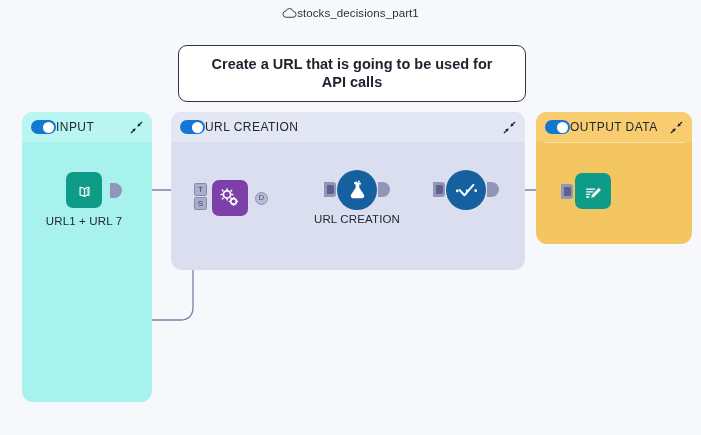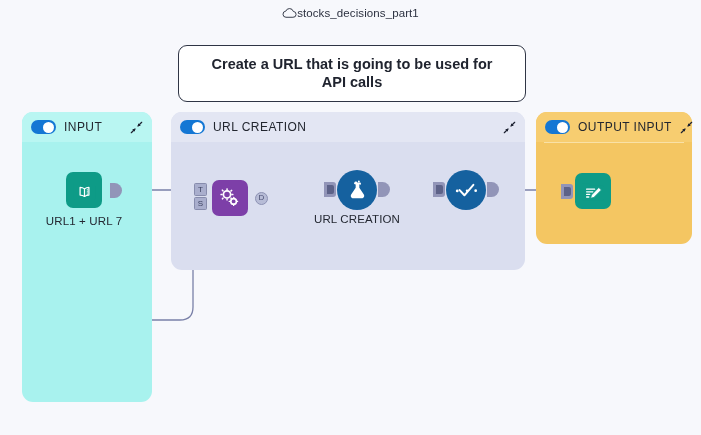--- a/index.html
+++ b/index.html
@@ -49,21 +49,20 @@
   .group {
     position: absolute;
     border-radius: 11px;
   }
   .group-head {
     position: absolute;
     left: 0; top: 0; right: 0;
     height: 30px;
     display: flex; align-items: center;
     padding: 0 9px;
-    gap: 8px;
   }
   .group-head .glabel {
     font-size: 12px;
     color: #22262f;
     letter-spacing: 0.45px;
     white-space: nowrap;
   }
   .toggle {
     width: 25px; height: 14px;
     border-radius: 8px;
@@ -239,21 +238,21 @@
         <path d="M5.4 8.6 L5.4 11.7 L2.3 8.6 Z" fill="#1c2130"></path>
       </svg>
     </div>
   </div>
 
   <div class="group" id="group-output">
     <div class="group-head">
       <div class="toggle">
         <div class="knob"></div>
       </div>
-      <span class="glabel">OUTPUT INPUT</span>
+      <span class="glabel">OUTPUT DATA</span>
       <svg class="collapse-ico" viewBox="0 0 14 14">
         <g stroke="#1c2130" stroke-width="1.3" fill="none" stroke-linecap="round">
           <path d="M12.6 1.4 L8.6 5.4"></path>
             <path d="M1.4 12.6 L5.4 8.6"></path>
         </g>
         <path d="M8.6 5.4 L8.6 2.3 L11.7 5.4 Z" fill="#1c2130"></path>
         <path d="M5.4 8.6 L5.4 11.7 L2.3 8.6 Z" fill="#1c2130"></path>
       </svg>
     </div>
     <div class="group-rule"></div>

